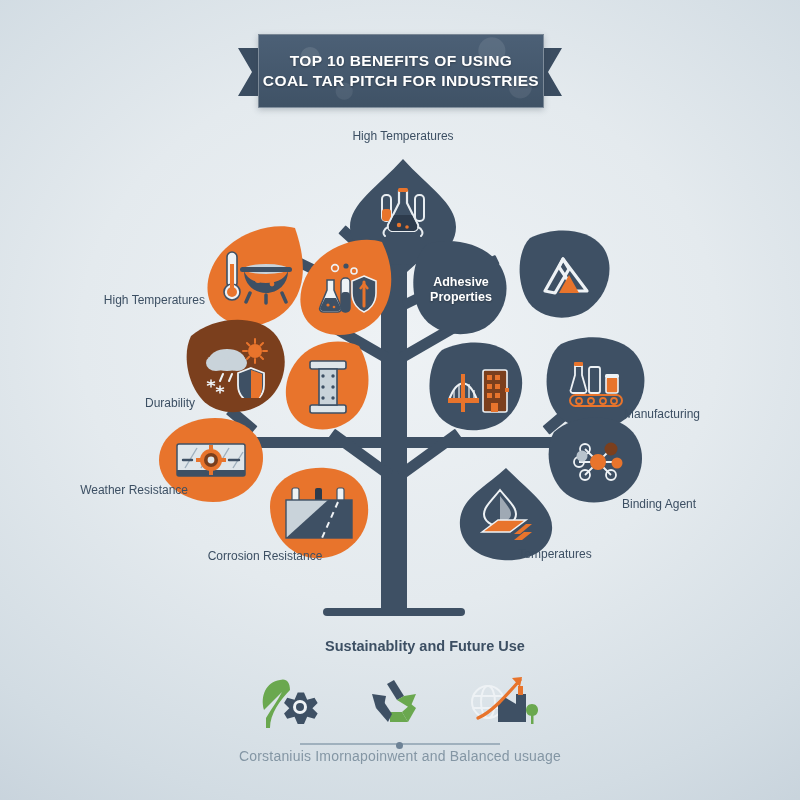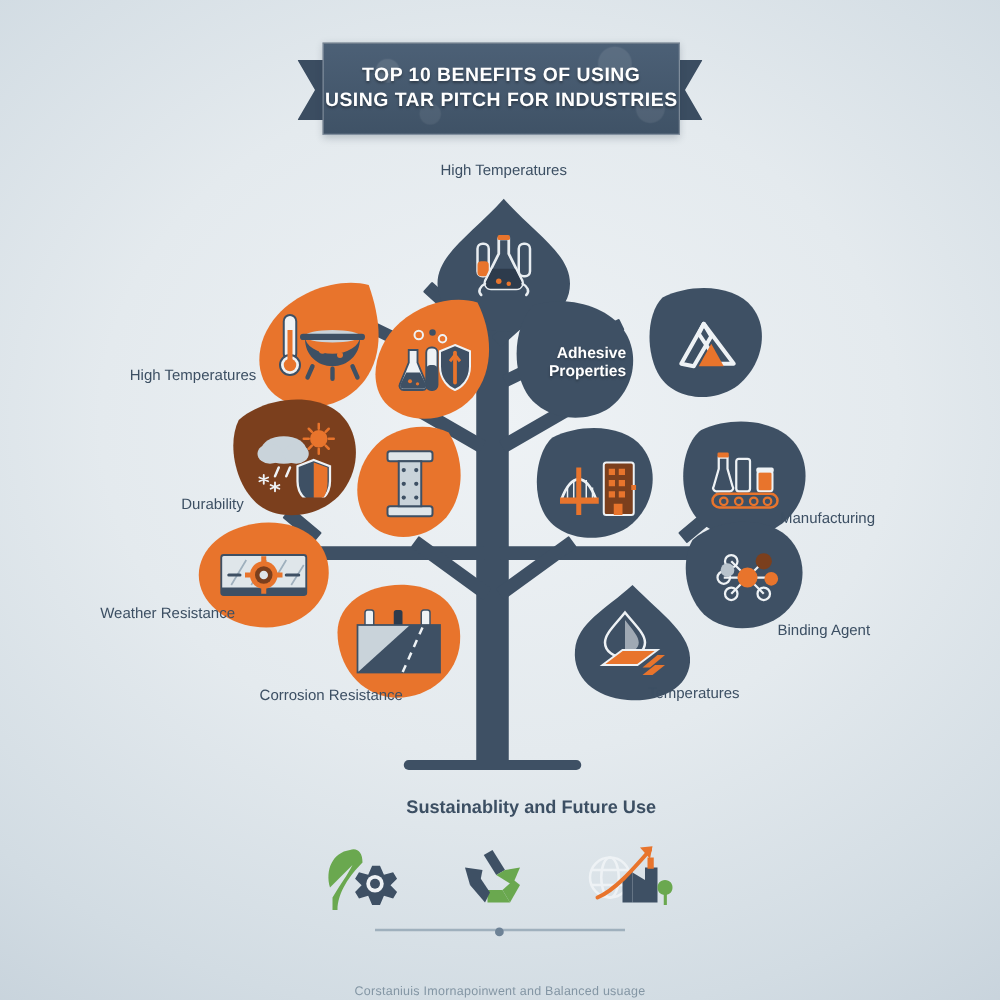--- a/index.html
+++ b/index.html
@@ -35,56 +35,56 @@
   }
   
   .trunk{position:absolute;background:#3e5064;}
   .branch{position:absolute;background:#3e5064;border-radius:1px;}
   
   .leaf{position:absolute;display:flex;align-items:center;justify-content:center;}
   .leaf .blob{position:absolute;inset:0;}
   .leaf .ico{position:relative;z-index:2;}
   .leaf-text{
     position:relative;z-index:3;color:#fff;font-weight:bold;font-size:12.5px;
-    line-height:15px;text-align:right;text-shadow:0 1px 2px rgba(0,0,0,.3);
+    line-height:15px;text-align:center;text-shadow:0 1px 2px rgba(0,0,0,.3);
   }
   
   .lab{
     position:absolute;color:#3c4f63;font-size:12px;line-height:17px;
     font-family:"Liberation Sans",sans-serif;
   }
   .lab.r{text-align:right;}
   .lab.c{text-align:center;}
   
   .bottom-title{
     position:absolute;left:0;top:638px;width:800px;text-align:center;
     color:#3c4f63;font-size:14.5px;font-weight:600;padding-left:25px;
   }
   .bottom-icons{position:absolute;left:0;top:672px;width:800px;height:62px;
     display:flex;align-items:center;justify-content:center;gap:42px;}
   .divider{position:absolute;left:300px;top:742px;width:200px;height:4px;}
   .divider .line{position:absolute;left:0;top:1px;width:200px;height:1.5px;background:#9fb0bd;}
   .divider .dot{position:absolute;left:96px;top:0;width:7px;height:7px;border-radius:50%;background:#6d8296;}
   .bottom-caption{
     position:absolute;left:0;top:748px;width:800px;text-align:center;
-    color:#7d909f;font-size:10px;letter-spacing:.2px;
-    filter:blur(.45px);opacity:.92;margin-top:40px;
+    color:#7d909f;font-size:14px;letter-spacing:.2px;
+    filter:blur(.45px);opacity:.92;
   }
 </style>
 </head>
 <body>
 
 <div id="stage">
 
   <div class="banner-wrap">
     <div class="ribbon-tail l"></div>
     <div class="ribbon-tail r"></div>
     <div class="ribbon">
       <span>TOP 10 BENEFITS OF USING</span>
-      <span>USING TAR PITCH FOR INDUSTRIES</span>
+      <span>COAL TAR PITCH FOR INDUSTRIES</span>
     </div>
   </div>
 
   <div class="trunk" style="left:381px;top:250px;width:26px;height:365px;"></div>
   <div class="trunk" style="left:323px;top:608px;width:142px;height:8px;border-radius:4px;"></div>
 
   <div class="branch" style="left:325px;top:268px;width:66px;height:11px;transform:rotate(42deg);transform-origin:100% 50%;"></div>
   <div class="branch" style="left:397px;top:268px;width:66px;height:11px;transform:rotate(-42deg);transform-origin:0 50%;"></div>
 
   <div class="branch" style="left:296px;top:352px;width:90px;height:11px;transform:rotate(30deg);transform-origin:100% 50%;"></div>

